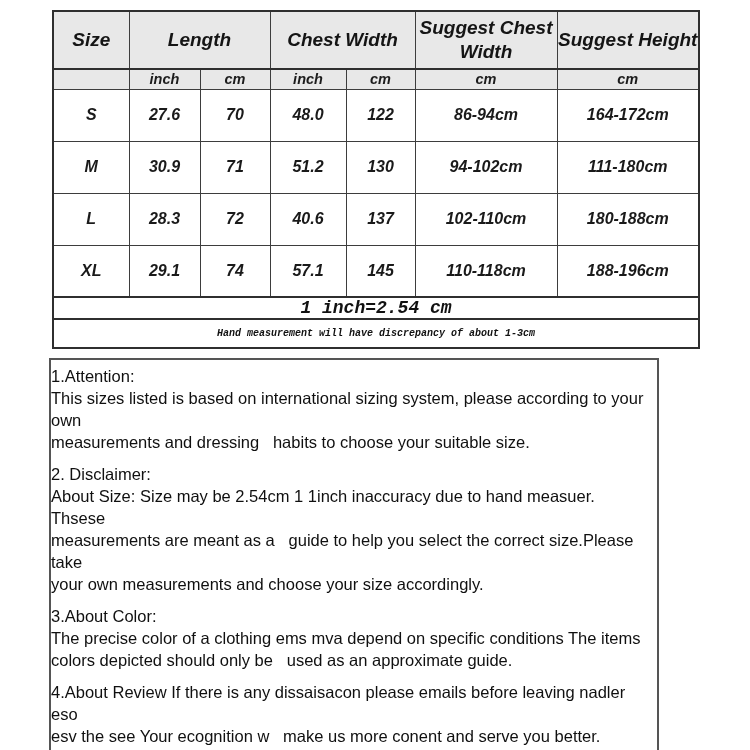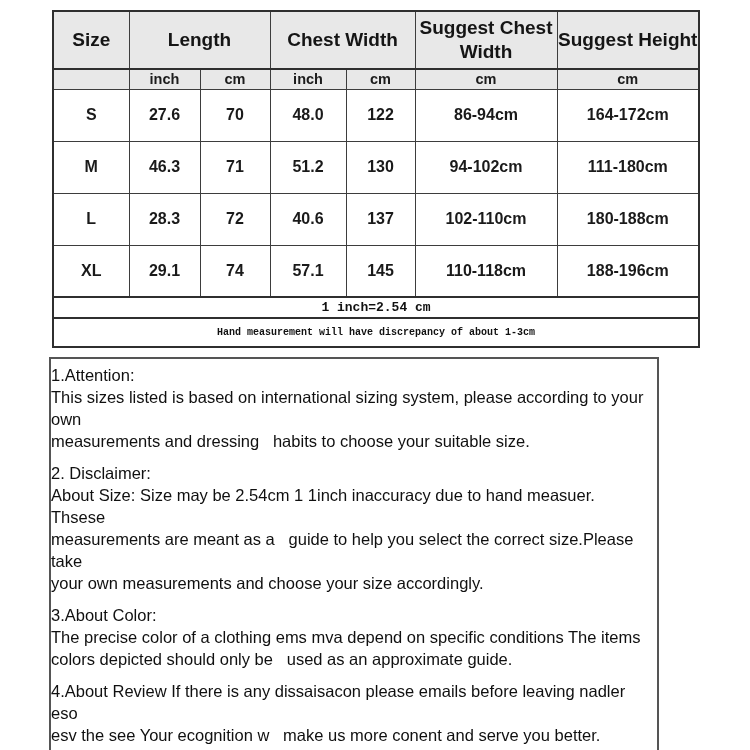--- a/index.html
+++ b/index.html
@@ -11,20 +11,21 @@
     overflow: hidden;
   }
   .container { padding: 10px 0 0 49px; }
 
   table.size-chart {
     border-collapse: collapse;
     table-layout: fixed;
     width: 646px;
     margin-left: 3px;
     border: 2px solid #2f2f2f;
+    font-style: italic;
   }
   table.size-chart th, table.size-chart td {
     border: 1px solid #3d3d3d;
     text-align: center;
     vertical-align: middle;
     padding: 0;
     overflow: hidden;
   }
   tr.main-header th {
     height: 58px;
@@ -51,21 +52,21 @@
     color: #1a1a1a;
   }
   tbody.data tr { border-top: 1px solid #6e6e6e; }
   tr.conv-row td, tr.hand-row td {
     background: #ffffff;
     font-family: "Liberation Mono", "DejaVu Sans Mono", monospace;
     font-weight: 700;
     color: #111111;
     border-top: 2px solid #2f2f2f;
   }
-  tr.conv-row td { height: 21px; font-size: 13px; }
+  tr.conv-row td { height: 21px; font-size: 18px; }
   tr.hand-row td { height: 29px; font-size: 10px; }
 
   .notes-box {
     width: 610px;
     margin-top: 9px;
     border: 2px solid #555555;
     padding: 5px 8px 6px 0;
     background: #ffffff;
   }
   .notes-box p {
@@ -115,21 +116,21 @@
         <td>S</td>
         <td>27.6</td>
         <td>70</td>
         <td>48.0</td>
         <td>122</td>
         <td>86-94cm</td>
         <td>164-172cm</td>
       </tr>
       <tr>
         <td>M</td>
-        <td>46.3</td>
+        <td>30.9</td>
         <td>71</td>
         <td>51.2</td>
         <td>130</td>
         <td>94-102cm</td>
         <td>111-180cm</td>
       </tr>
       <tr>
         <td>L</td>
         <td>28.3</td>
         <td>72</td>

